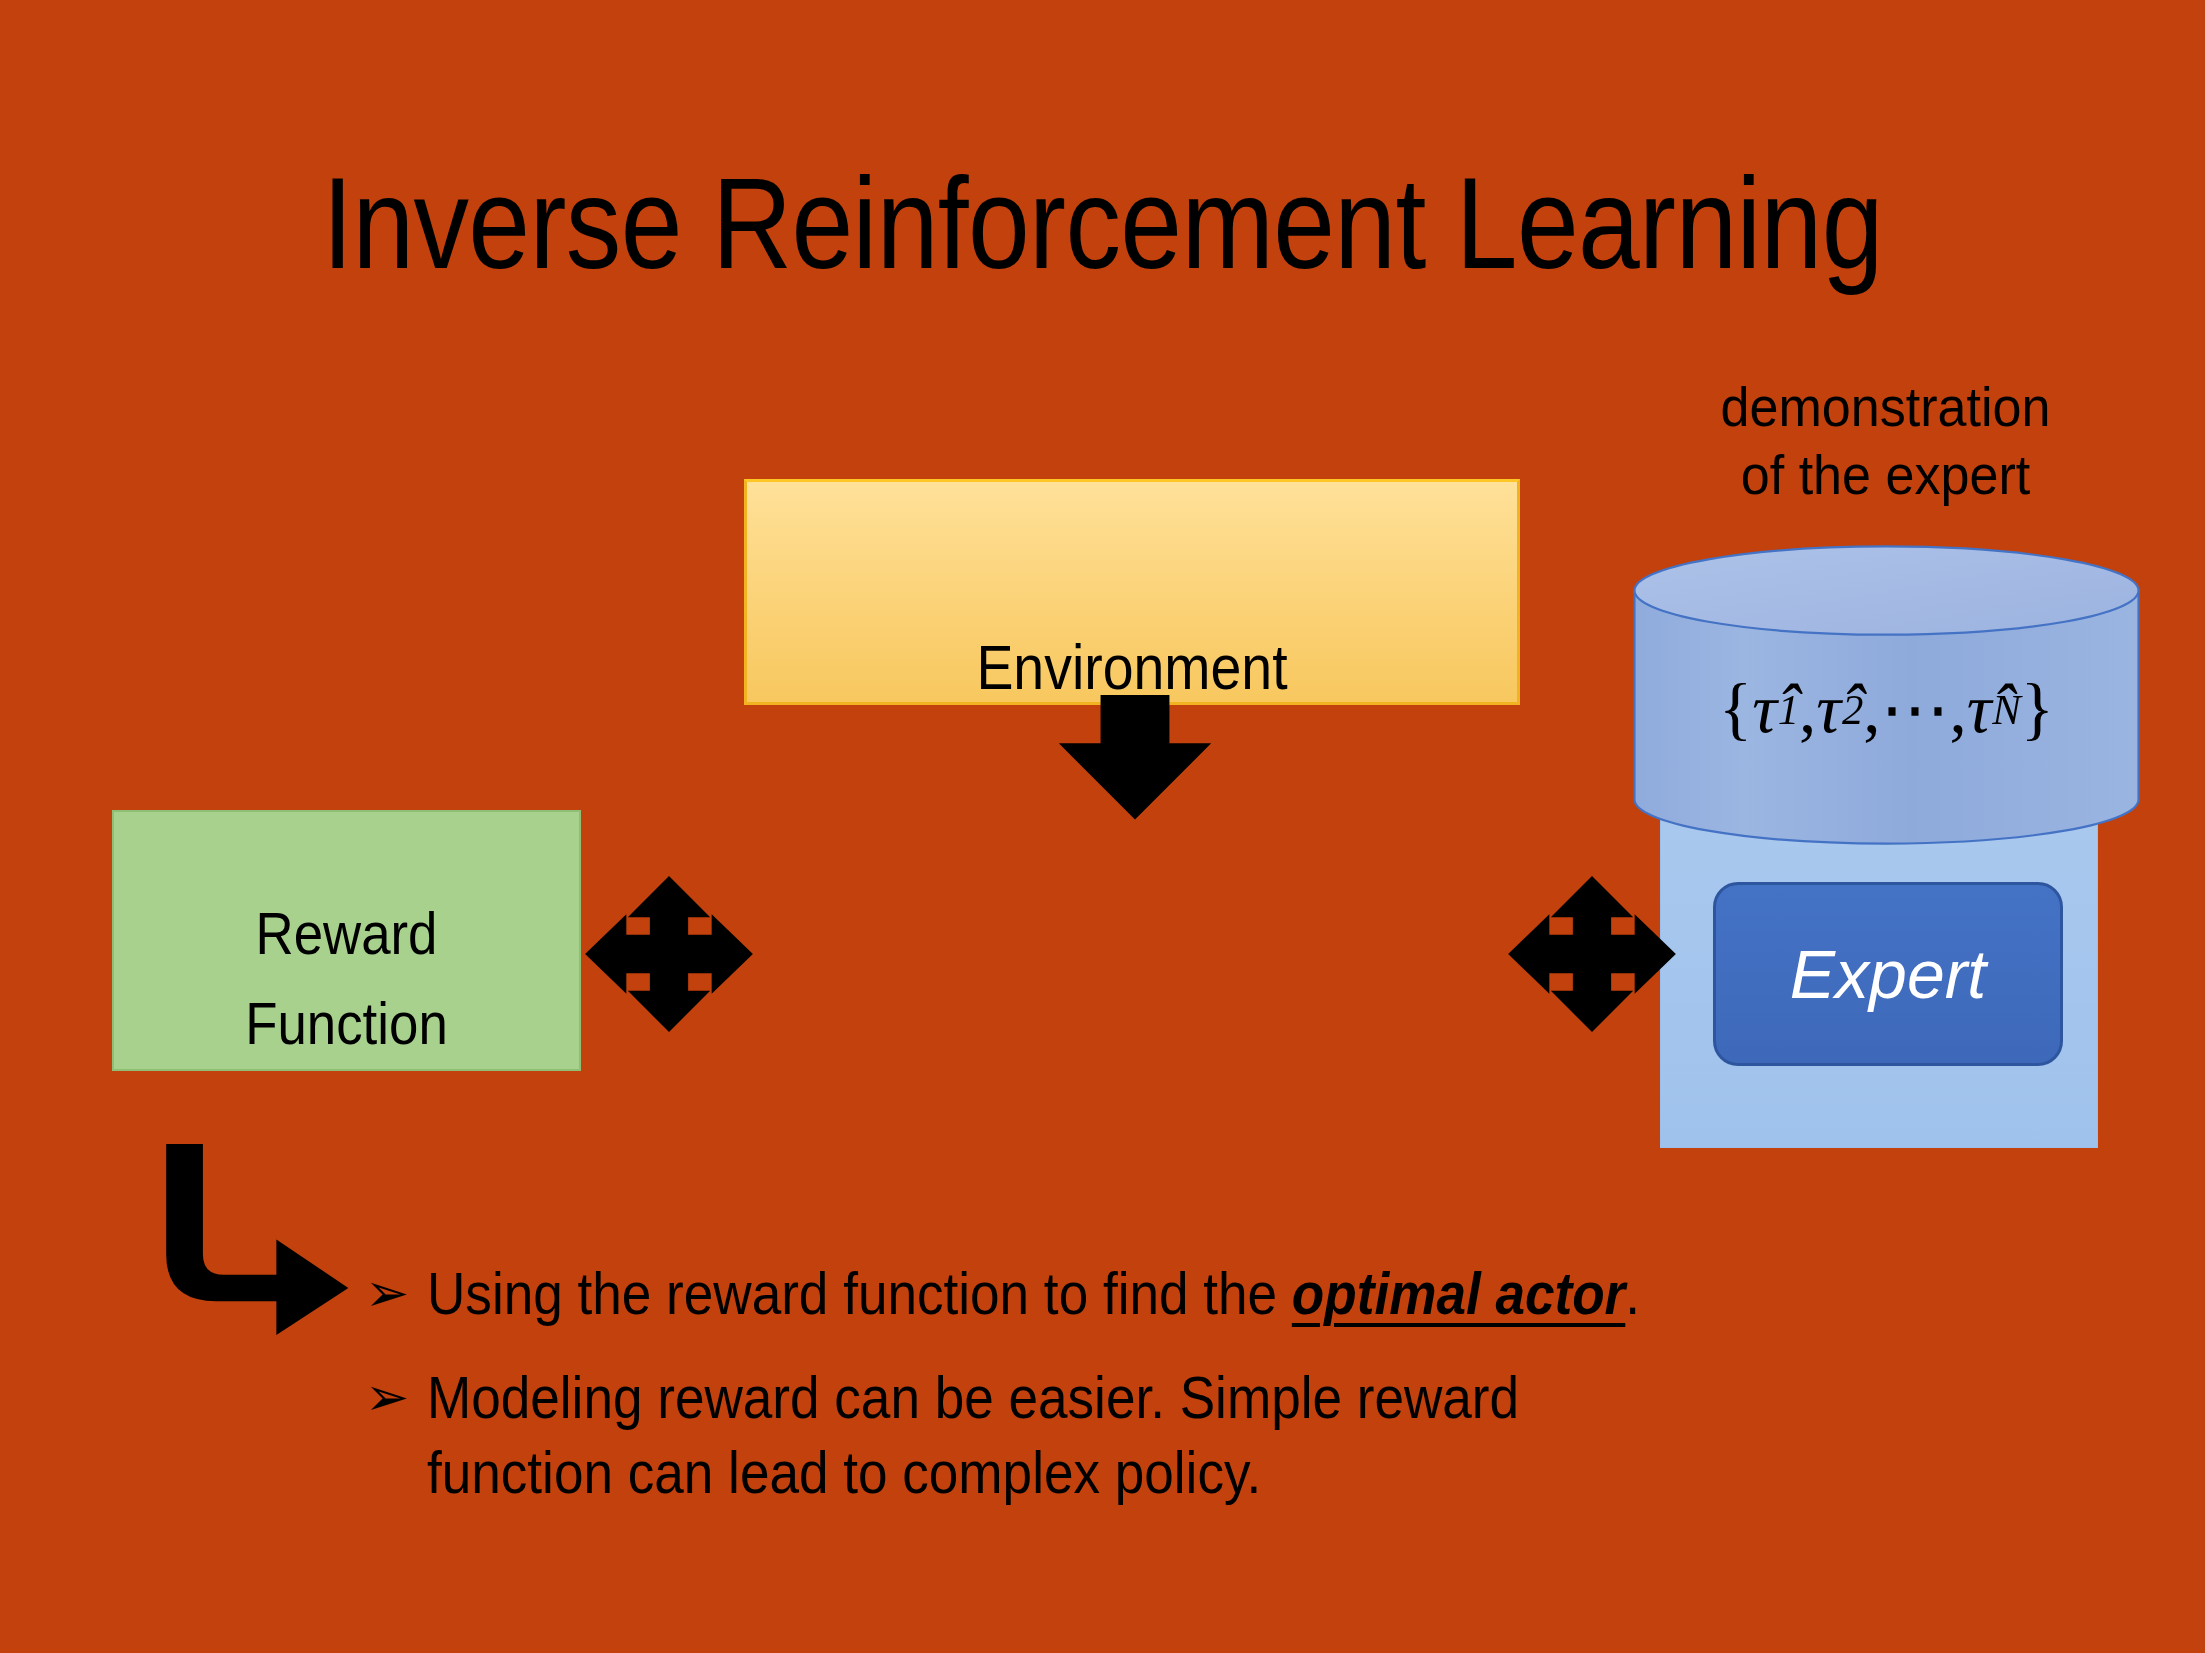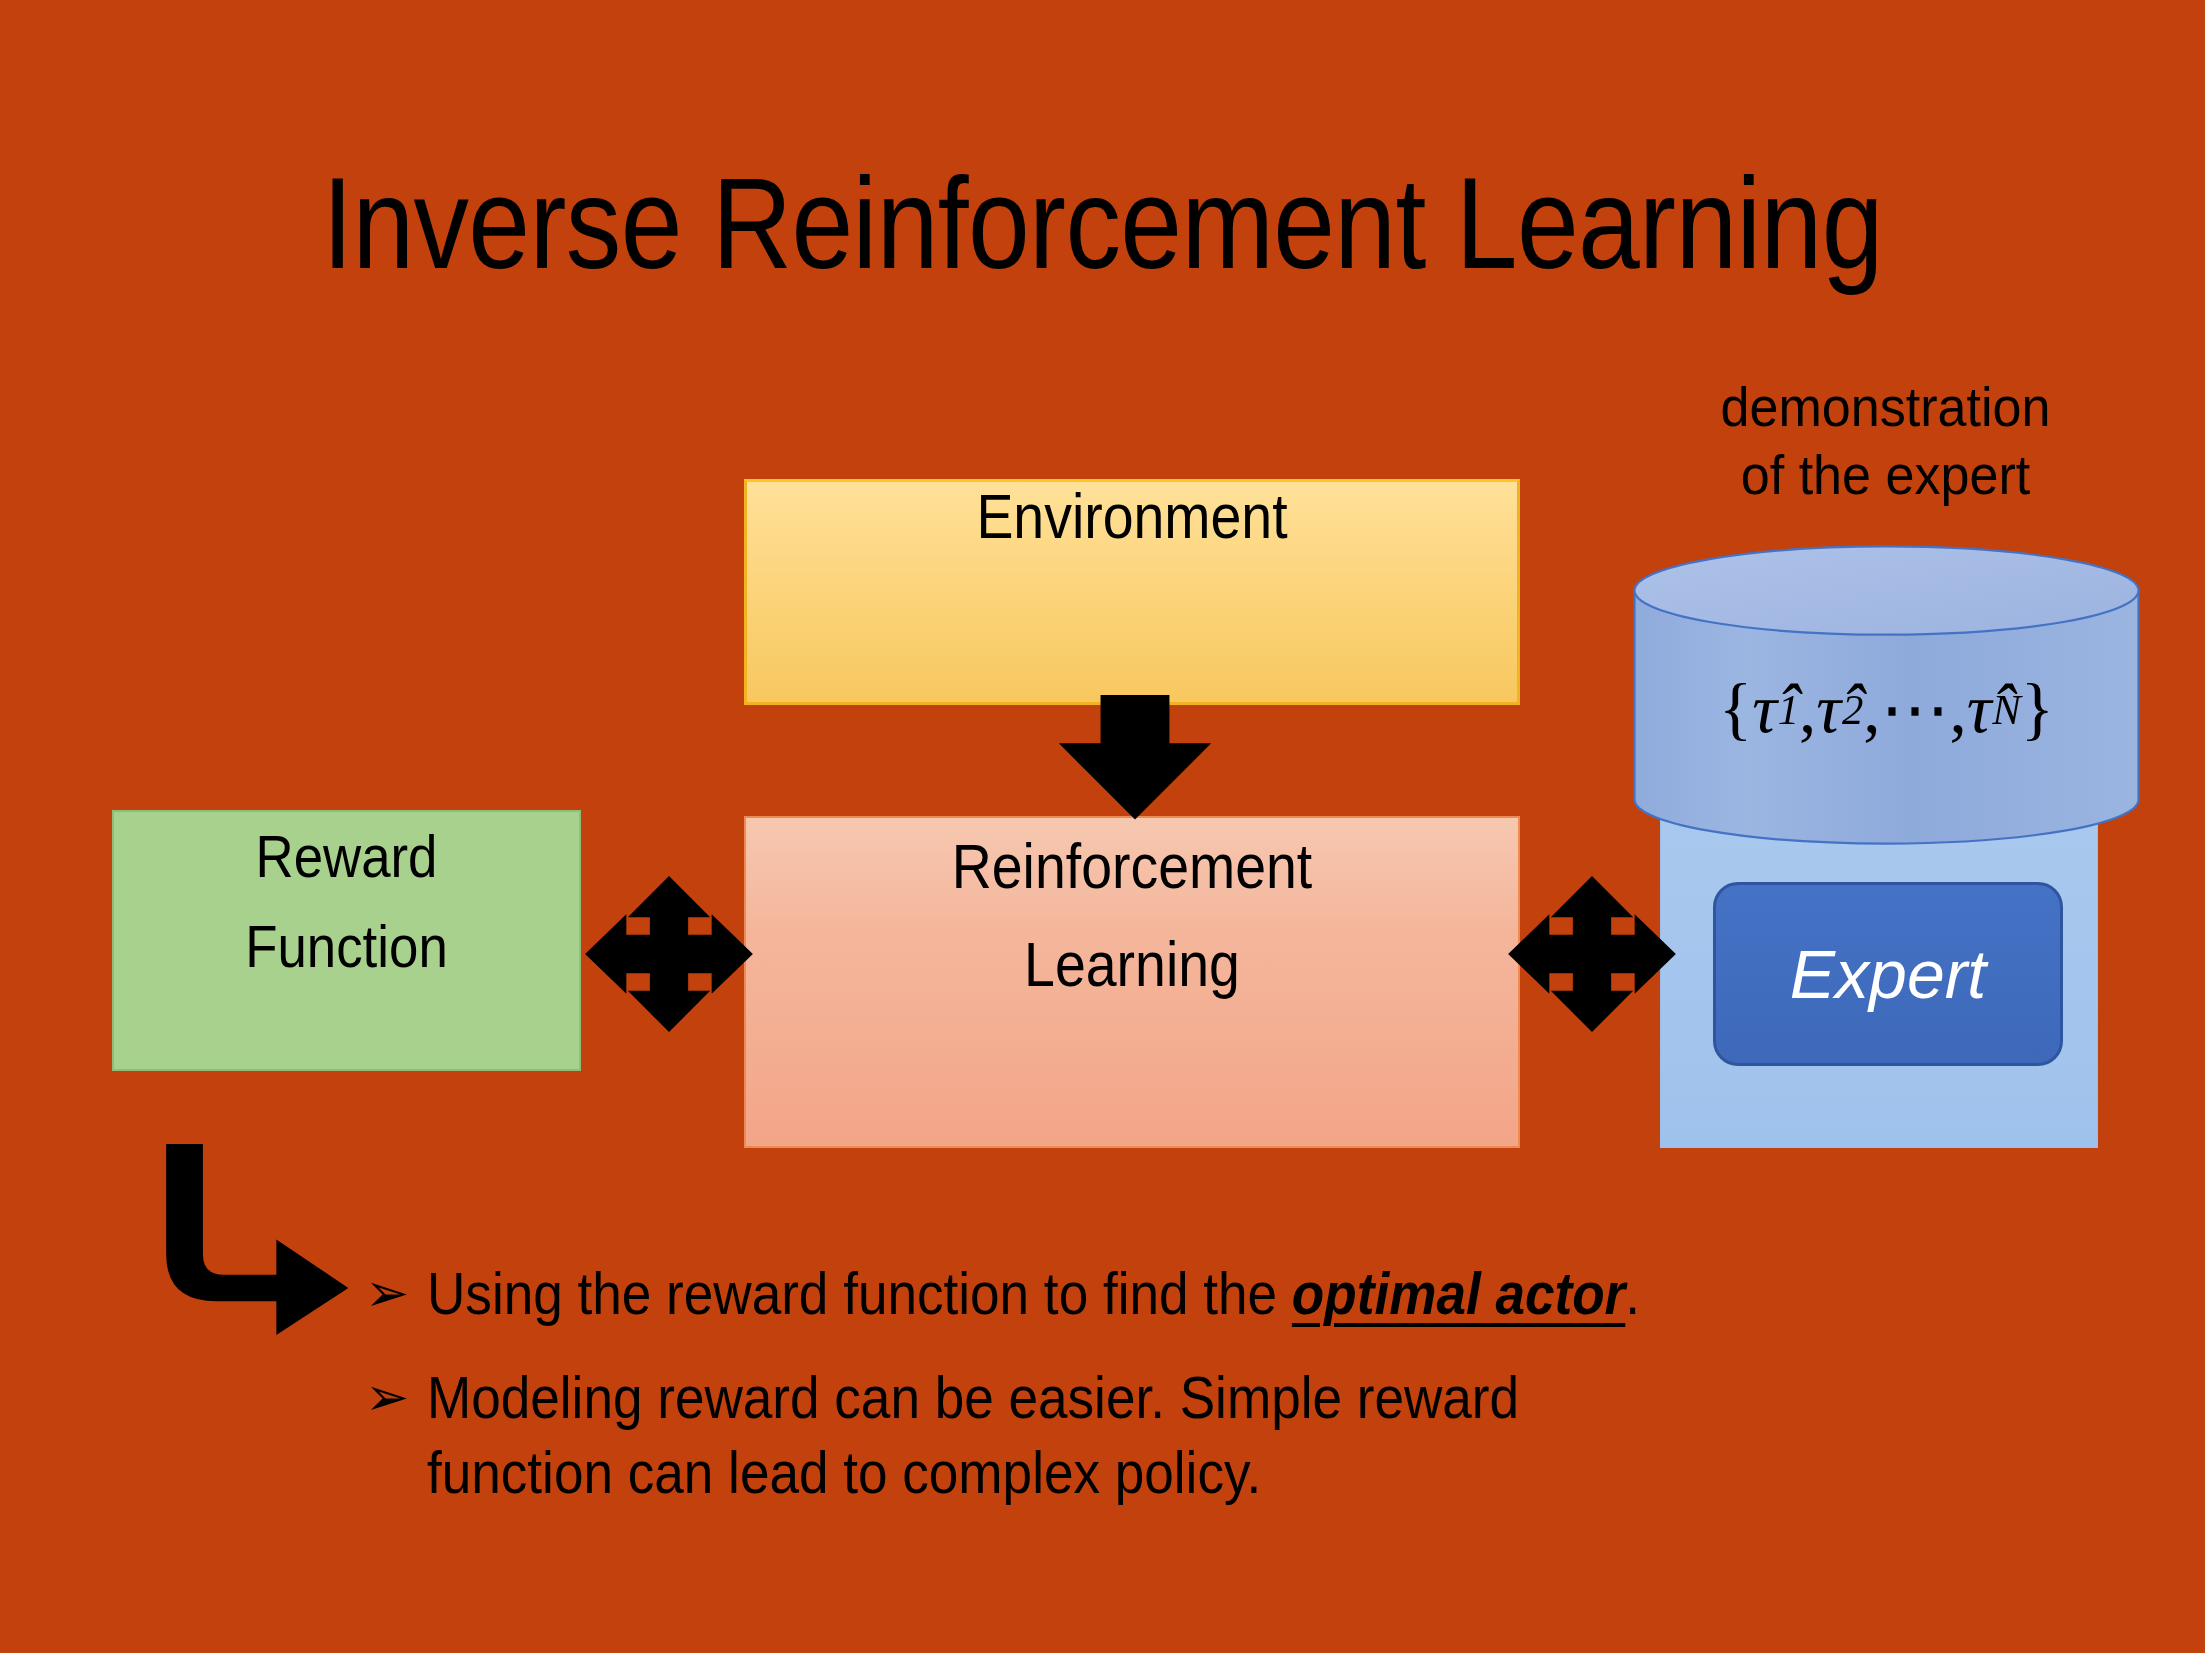--- a/index.html
+++ b/index.html
@@ -33,21 +33,21 @@
     transform: scaleX(0.86);
     transform-origin: center top;
     white-space: nowrap;
   }
 
   
   .flow-box {
     position: absolute;
     box-sizing: border-box;
     display: flex;
-    align-items: flex-start;
+    align-items: flex-end;
     justify-content: center;
     text-align: center;
     color: #000000;
   }
   .flow-box .box-label {
     display: block;
     width: 100%;
     transform: scaleX(0.88);
   }
 
@@ -256,26 +256,20 @@
   </div>
 
   <div id="expert-chip">
     <span>Expert</span>
   </div>
 
   <div id="box-environment" class="flow-box">
     <span class="box-label">Environment</span>
   </div>
 
-  <div id="box-rl" class="flow-box">
-    <span class="box-label">
-      <span>Reinforcement</span><br>
-      <span>Learning</span>
-    </span>
-  </div>
 
   <div id="box-reward" class="flow-box">
     <span class="box-label">
       <span>Reward</span><br>
       <span>Function</span>
     </span>
   </div>
 
   <svg id="arrow-env-rl" class="arrow-svg" viewBox="0 0 220 172">
     <path d="M63,0 L157,0 L157,66 L214,66 L110,170 L6,66 L63,66 Z" fill="#000000"></path>

